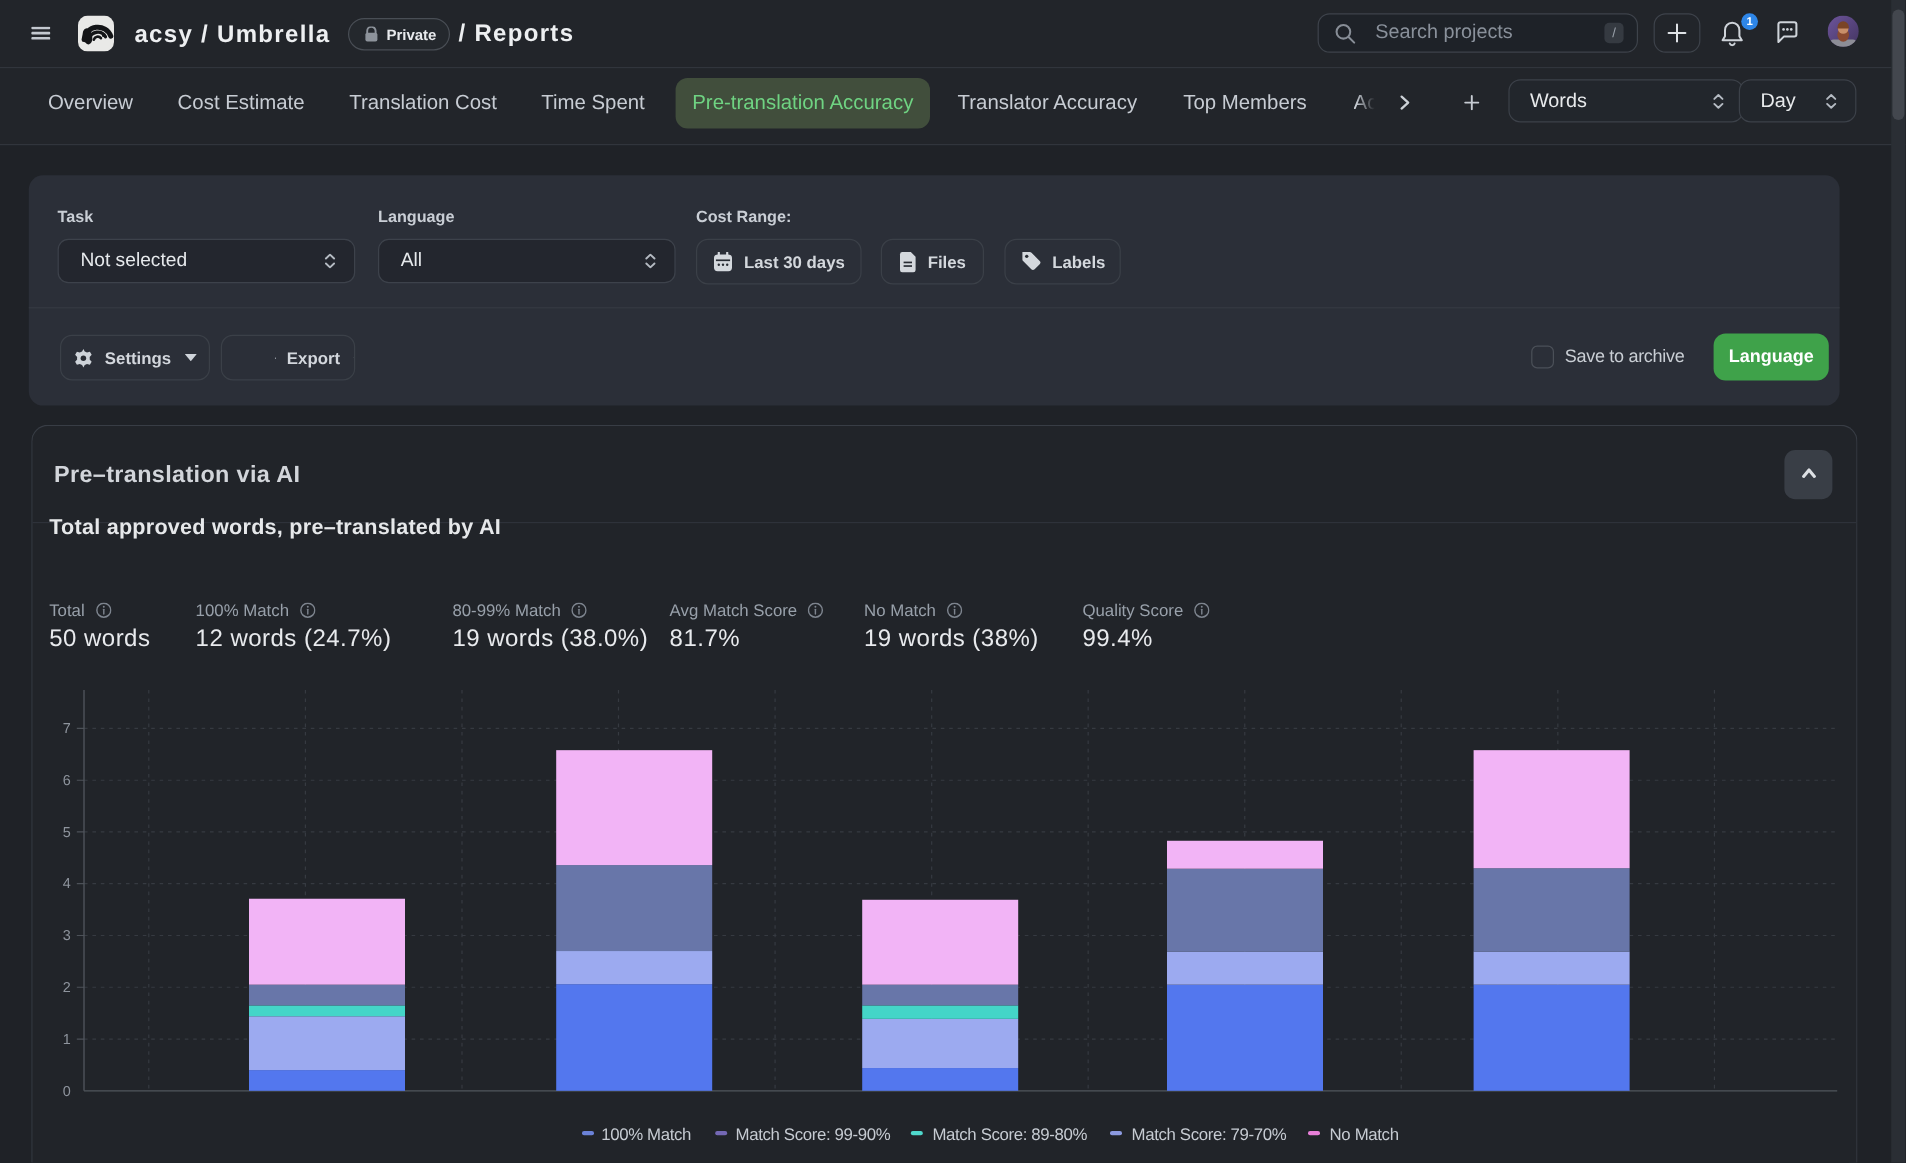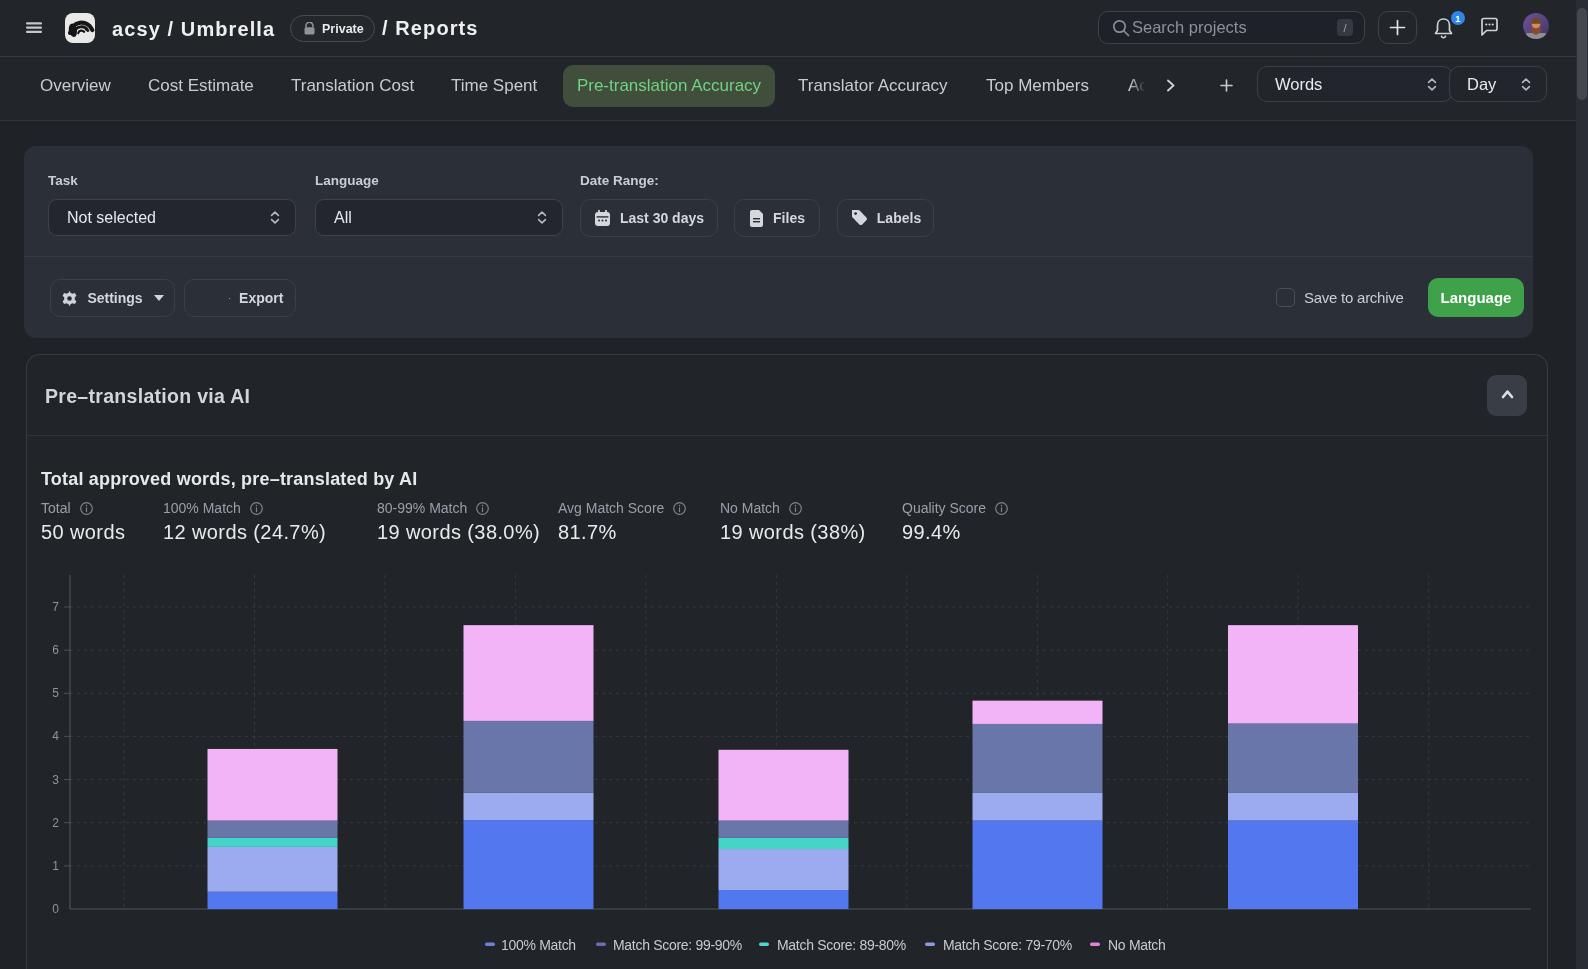--- a/index.html
+++ b/index.html
@@ -9,21 +9,21 @@
 
   
   #topbar { left:0; top:0; width:1588px; height:57px; background:#22252a; border-bottom:1px solid #363a41; }
   #tabrow { left:0; top:57px; width:1588px; height:64px; background:#22252a; border-bottom:1px solid #31353c; }
 
   .toptitle { color:#edeff1; font-size:20px; font-weight:bold; letter-spacing:1.1px; }
   #badge { left:290px; top:15px; width:85px; height:27px; border:1px solid #494e55; border-radius:14px; background:#24282d; display:flex; align-items:center; padding-left:13px;text-align:center; }
   #badge span { color:#e8eaed; font-size:12.5px; font-weight:600; margin-left:7px; }
 
   #search { left:1098px; top:11px; width:267px; height:33px; border:1px solid #3e434b; border-radius:10px; background:#1e2228; display:flex; align-items:center; padding-left:13px; }
-  #search .ph { color:#8a919b; font-size:16.5px; margin-left:2px; flex:1; }
+  #search .ph { color:#8a919b; font-size:16.5px; margin-left:16px; flex:1; }
   #search .slash { width:16px; height:17px; background:#353a41; border-radius:4px; color:#9aa1ab; font-size:11px; display:flex; align-items:center; justify-content:center; margin-right:11px; }
   #plusbtn { left:1378px; top:11px; width:39px; height:33px; border:1px solid #3e434b; border-radius:10px; display:flex; align-items:center; justify-content:center; }
 
   
   .tab { position:absolute; top:57px; height:57px; display:flex; align-items:center; color:#c7ccd3; font-size:17px; }
   #pill { left:563px; top:65px; width:212px; height:42px; background:#414e3c; border-radius:10px; display:flex; align-items:center; justify-content:center; color:#6fd382; font-size:17px; font-weight:500; }
   .sel { position:absolute; border:1px solid #3c4149; border-radius:10px; background:#22262c; display:flex; align-items:center; }
   .sel .txt { color:#e8eaec; font-size:16.5px; font-weight:500; }
   #wordsSel { left:1257px; top:66px; width:196px; height:36px; padding-left:17px; }
   #daySel { left:1449px; top:66px; width:98px; height:36px; padding-left:17px; }
@@ -39,21 +39,21 @@
   #gen { left:1428px; top:278px; width:96px; height:39px; border-radius:10px; background:#3fa24a; color:#fff; font-size:15px; font-weight:bold; display:flex; align-items:center; justify-content:center; }
   #savewrap { left:1276px; top:288px; display:flex; align-items:center; }
   #savewrap .box { width:19px; height:19px; border:1.5px solid #4b5058; border-radius:5px; }
   #savewrap .lbl { color:#c9ced4; font-size:15px; margin-left:9px; letter-spacing:-0.25px; }
 
   
   #cpanel { left:26px; top:354px; width:1522px; height:615px; background:#212429; border:1px solid #383d45; border-bottom:none; border-radius:14px 14px 0 0; }
   #ctitle { left:45px; top:385px; color:#d2d5da; font-size:19.5px; font-weight:bold; letter-spacing:.3px; }
   #collapse { left:1487px; top:375px; width:40px; height:41px; background:#393e46; border-radius:9px; display:flex; align-items:center; justify-content:center; }
   #cdivider { left:27px; top:435px; width:1520px; height:1px; background:#2e323a; }
-  #subtitle { left:41px; top:469px; color:#e6e8ea; font-size:18px; font-weight:bold; letter-spacing:.2px; }
+  #subtitle { left:41px; top:429px; color:#e6e8ea; font-size:18px; font-weight:bold; letter-spacing:.2px; }
 
   .stat { position:absolute; top:500px; }
   .stat .lab { display:flex; align-items:center; color:#98a0aa; font-size:14px; }
   .stat .lab svg { margin-left:9px; }
   .stat .val { color:#e8eaed; font-size:20px; font-weight:500; margin-top:5px; letter-spacing:.4px; }
 </style>
 </head>
 <body>
 <div id="topbar" class="abs"></div>
 <div id="tabrow" class="abs"></div>
@@ -161,21 +161,21 @@
       <path d="M1.6 4.4 L5 1.2 L8.4 4.4"></path>
       <path d="M1.6 8.6 L5 11.8 L8.4 8.6"></path>
     </svg>
 </div>
 
 <div id="fpanel" class="abs">
     <div class="divider"></div>
   </div>
 <div class="flabel" style="left:48px;">Task</div>
 <div class="flabel" style="left:315px;">Language</div>
-<div class="flabel" style="left:580px;">Date Range:</div>
+<div class="flabel" style="left:580px;">Cost Range:</div>
 
 <div class="fsel" style="left:48px;width:248px;">Not selected
   <svg style="position:absolute;right:15px;" width="10" height="13" viewBox="0 0 10 13" fill="none" stroke="#b4bac2" stroke-width="1.6" stroke-linecap="round" stroke-linejoin="round">
       <path d="M1.6 4.4 L5 1.2 L8.4 4.4"></path>
       <path d="M1.6 8.6 L5 11.8 L8.4 8.6"></path>
     </svg>
 </div>
 <div class="fsel" style="left:315px;width:248px;">All
   <svg style="position:absolute;right:15px;" width="10" height="13" viewBox="0 0 10 13" fill="none" stroke="#b4bac2" stroke-width="1.6" stroke-linecap="round" stroke-linejoin="round">
       <path d="M1.6 4.4 L5 1.2 L8.4 4.4"></path>

